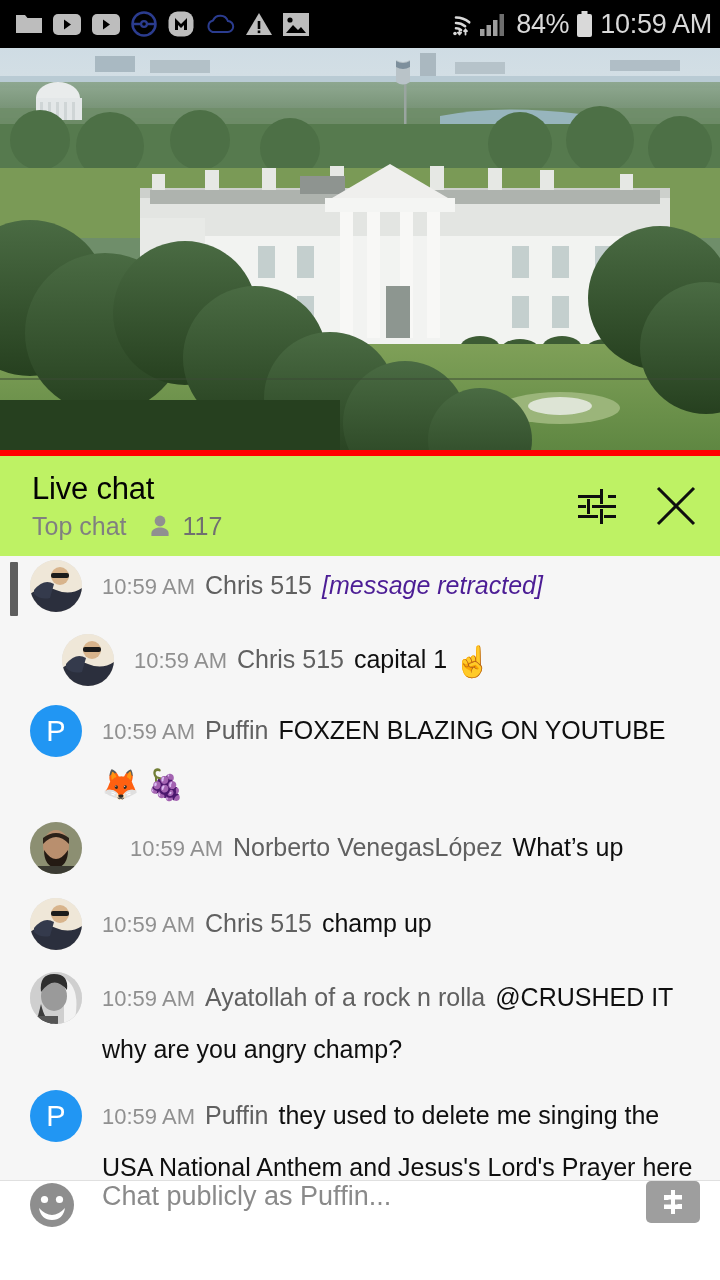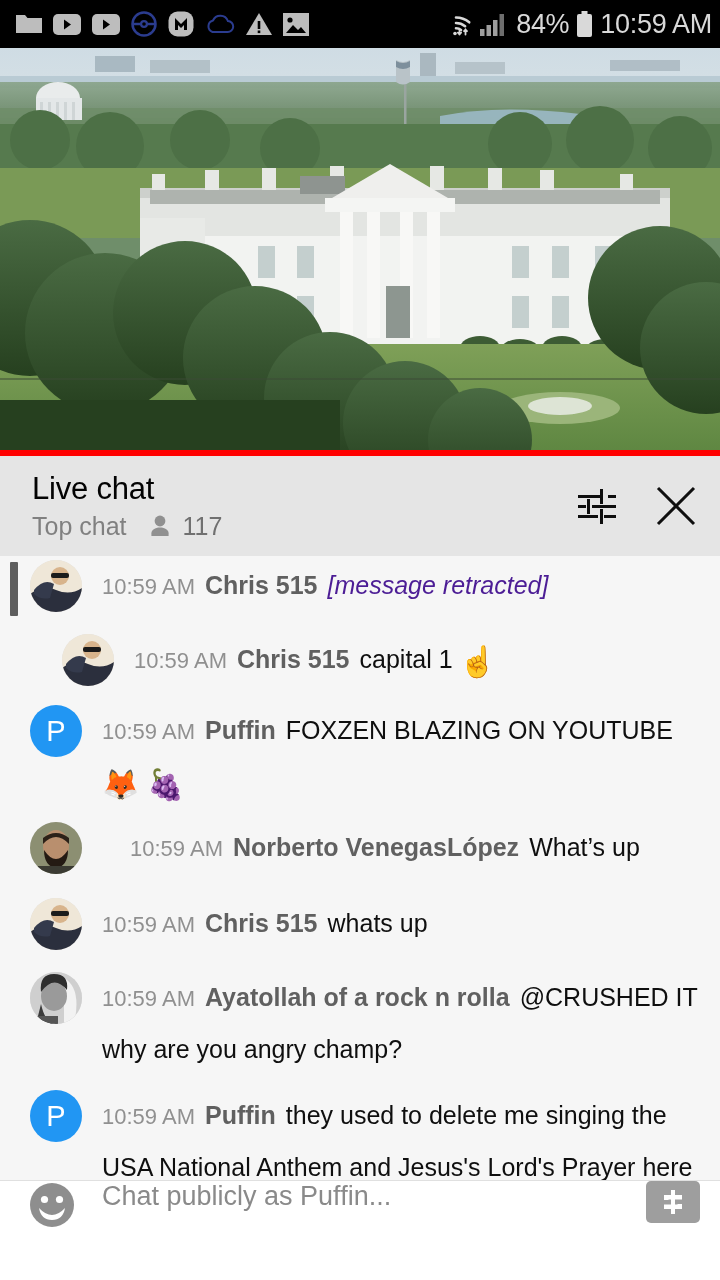--- a/index.html
+++ b/index.html
@@ -39,21 +39,21 @@
   .progress {
     position: absolute; top: 450px; left: 0;
     width: 720px; height: 6px; background: #e62117;
   }
   .progress .played { height: 100%; background: #ff0000; width: 100%; }
 
   
   .chat-header {
     position: absolute; top: 456px; left: 0;
     width: 720px; height: 100px;
-    background: #e5e5e5;
+    background: #bef264;
     padding: 14px 22px 0 32px;
     display: flex; align-items: flex-start;
   }
   .ch-titles { display: flex; flex-direction: column; }
   .ch-title {
     font-size: 31px; color: #030303; font-weight: 400;
     letter-spacing: -0.2px; line-height: 38px;
   }
   .ch-sub { display: flex; align-items: center; gap: 12px; margin-top: 2px; }
   .ch-subtext { font-size: 25px; color: #808080; line-height: 32px; }
@@ -87,21 +87,21 @@
   .avatar.letter {
     background: #2196f3; color: #ffffff;
     display: flex; align-items: center; justify-content: center;
     font-size: 29px; font-weight: 400;
   }
   .msg-body {
     flex: 1; font-size: 25px; line-height: 50px; color: #0f0f0f;
     word-wrap: break-word;
   }
   .m-time { color: #909090; font-size: 22px; margin-right: 10px; }
-  .m-author { font-weight: bold; color: #606060; margin-right: 10px; }
+  .m-author { font-weight: normal; color: #606060; margin-right: 10px; }
   .m-text { color: #0f0f0f; }
   .m-text.retracted { color: #4c1d95; font-style: italic; }
   .emoji { font-size: 30px; vertical-align: -4px; }
 
   
   .divider {
     position: absolute; top: 1180px; left: 0;
     width: 720px; height: 1px; background: #e0e0e0;
   }
   .inputbar {
@@ -430,21 +430,21 @@
       <div class="avatar">
         <svg viewBox="0 0 52 52">
           <rect width="52" height="52" fill="#efe7d8"></rect>
           <path d="M0 34 q14 -10 26 -4 q14 6 26 -2 L52 52 L0 52z" fill="#2b2f3d"></path>
           <circle cx="30" cy="16" r="9" fill="#d8b48c"></circle>
           <rect x="21" y="13" width="18" height="5" rx="2" fill="#1b1b1b"></rect>
           <path d="M4 30 q10 -12 20 -6 l-4 14 q-10 2 -16 -4z" fill="#343a4c"></path>
         </svg>
       </div>
       <div class="msg-body">
-        <span class="m-time">10:59 AM</span><span class="m-author">Chris 515</span><span class="m-text">whats up</span>
+        <span class="m-time">10:59 AM</span><span class="m-author">Chris 515</span><span class="m-text">champ up</span>
       </div>
     </div>
 
     <div class="msg" style="margin-top:22px;">
       <div class="avatar">
         <svg viewBox="0 0 52 52">
           <rect width="52" height="52" fill="#cfcfcf"></rect>
           <path d="M34 6 q18 10 10 46 L44 52 L34 52z" fill="#f2f2f2"></path>
           <ellipse cx="24" cy="24" rx="13" ry="15" fill="#9a9a9a"></ellipse>
           <path d="M11 20 q13 -18 26 -2 q2 -16 -13 -16 q-15 0 -13 18z" fill="#2e2e2e"></path>

